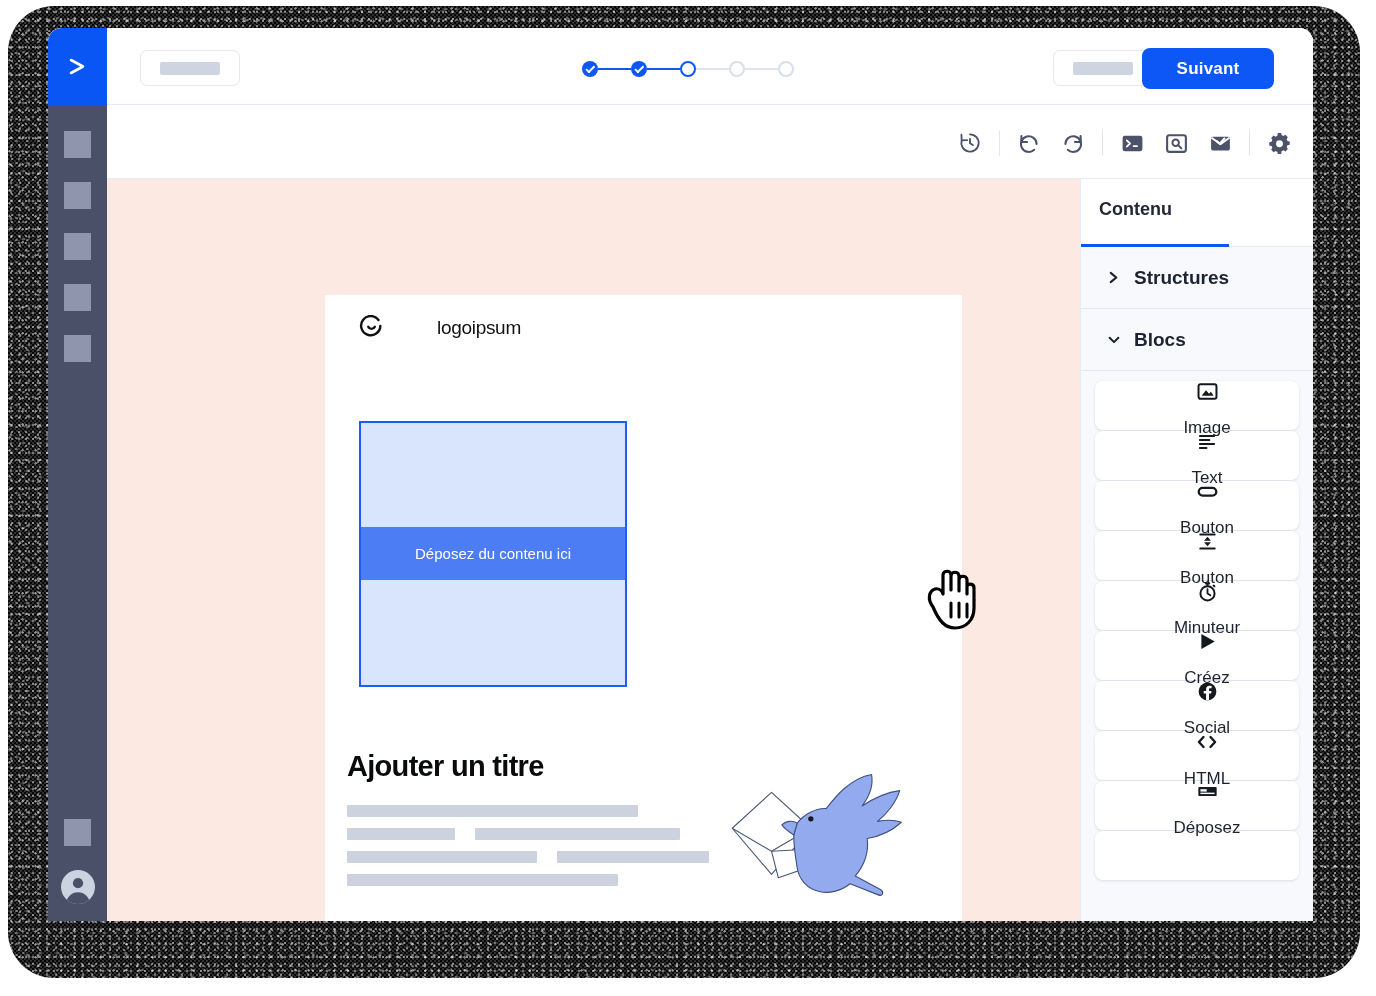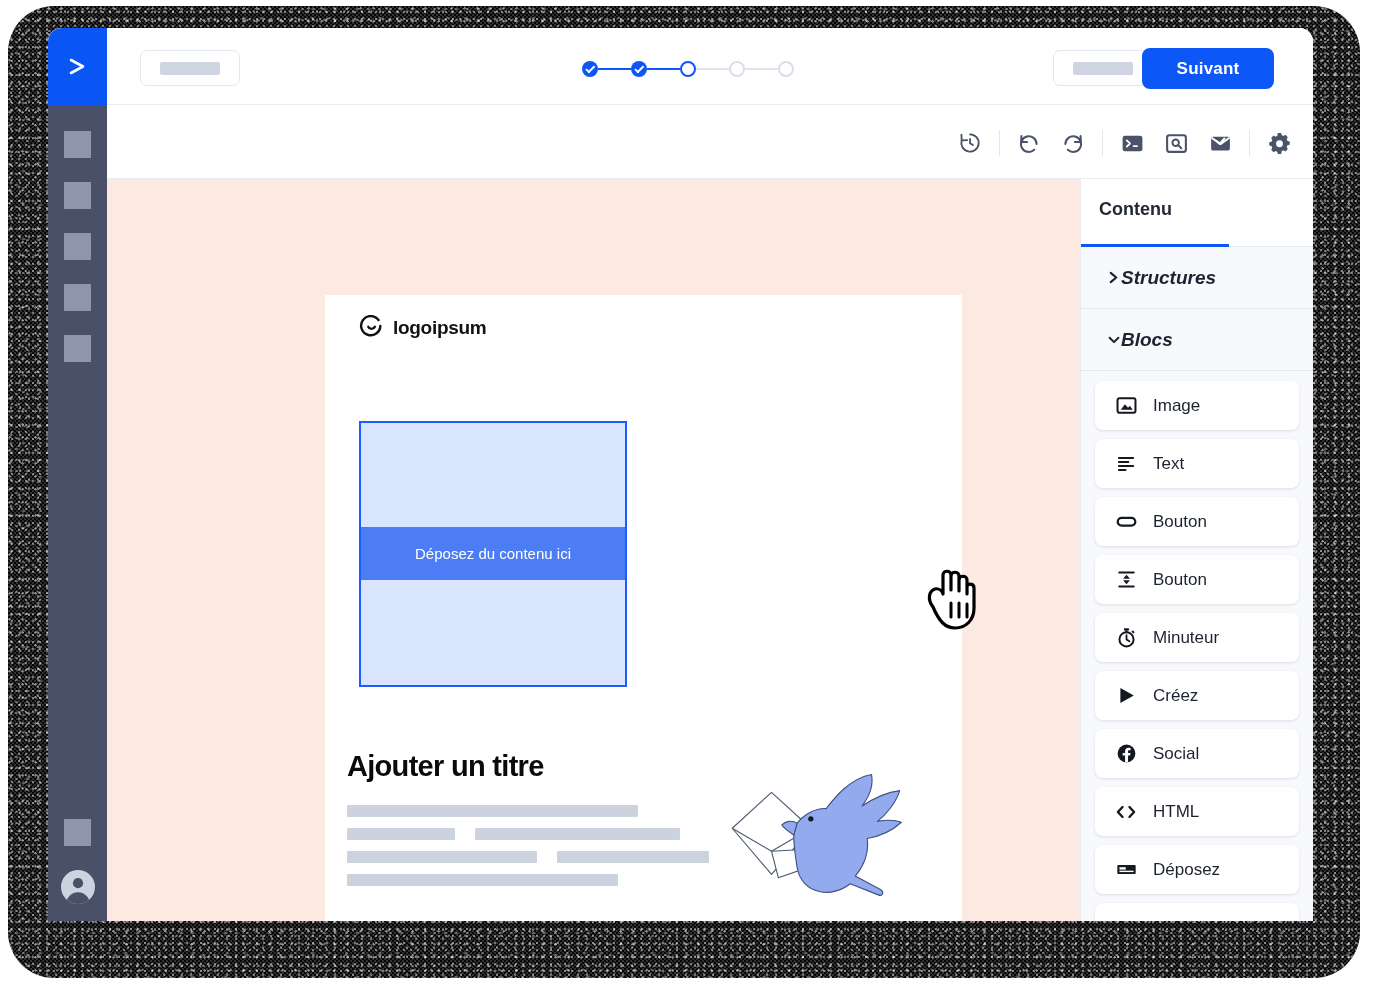--- a/index.html
+++ b/index.html
@@ -114,21 +114,21 @@
   
   .canvas {
     position: absolute; left: 59px; top: 151px; width: 973px; height: 742px;
     background: #fce9e2; overflow: hidden;
   }
   .email {
     position: absolute; left: 218px; top: 116px; width: 637px; height: 700px;
     background: #ffffff;
   }
   .logo-row { position: absolute; left: 34px; top: 20px; display: flex; align-items: center; gap: 9px; }
-  .logo-text { font-size: 19px; font-weight: bold; color: #111215; letter-spacing: -.3px; }
+  .logo-text { font-size: 19px; font-weight: normal; color: #111215; letter-spacing: -.3px; margin-left: 44px; }
 
   .dropzone {
     position: absolute; left: 34px; top: 126px; width: 268px; height: 266px;
     background: #d9e4fd; border: 2px solid #1a5cff;
   }
   .dropband {
     position: absolute; left: 0; top: 104px; width: 100%; height: 53px;
     background: #4d7df5; color: #fff; font-size: 15px;
     display: flex; align-items: center; justify-content: center;
   }
@@ -160,30 +160,30 @@
     position: absolute; left: 1032px; top: 151px; width: 233px; height: 742px;
     background: #fff; border-left: 1px solid #e7ebf2; overflow: hidden;
   }
   .panel-tabs { height: 68px; position: relative; border-bottom: 1px solid #e7ebf2; }
   .panel-tab {
     position: absolute; left: 18px; top: 20px; font-size: 18px; font-weight: bold; color: #232836;
     cursor: pointer;
   }
   .tab-underline { position: absolute; left: 0; bottom: -1px; width: 148px; height: 3px; background: #0d57f6; }
   .accordion {
-    height: 62px; display: flex; align-items: center; gap: 0; padding-left: 26px;
-    border-bottom: 1px solid #e2e7f0; background: #f7f9fc; cursor: pointer; font-style: italic;
+    height: 62px; display: flex; align-items: center; gap: 13px; padding-left: 26px;
+    border-bottom: 1px solid #e2e7f0; background: #f7f9fc; cursor: pointer;
   }
   .accordion .atitle { font-size: 19px; font-weight: bold; color: #1d2330; }
   .chev { width: 14px; color: #1d2330; display: flex; align-items: center; }
   .blocks { padding: 10px 14px 0 14px; background: #f7f9fc; height: 612px; }
   .block-card {
-    height: 49px; margin-bottom: 9px; background: #fff; border-radius: 8px;
+    height: 49px; margin-bottom: 1px; background: #fff; border-radius: 8px;
     box-shadow: 0 1px 3px rgba(30,40,70,.13);
-    display: flex; align-items: center; gap: 16px; padding-left: 20px; cursor: pointer;
+    display: flex; align-items: center; gap: 16px; padding-left: 20px; cursor: pointer; flex-direction: column;
   }
   .block-card .lbl { font-size: 17px; color: #1c222e; }
   .bicon { width: 22px; height: 22px; display: flex; align-items: center; justify-content: center; color: #14181f; }
 
   
   .rail {
     position: absolute; left: 0; top: 77px; width: 59px; height: 816px;
     background: #4b5069;
   }
   .rail-sq { position: absolute; left: 16px; width: 27px; height: 27px; background: #8f95ad; cursor: pointer; }

